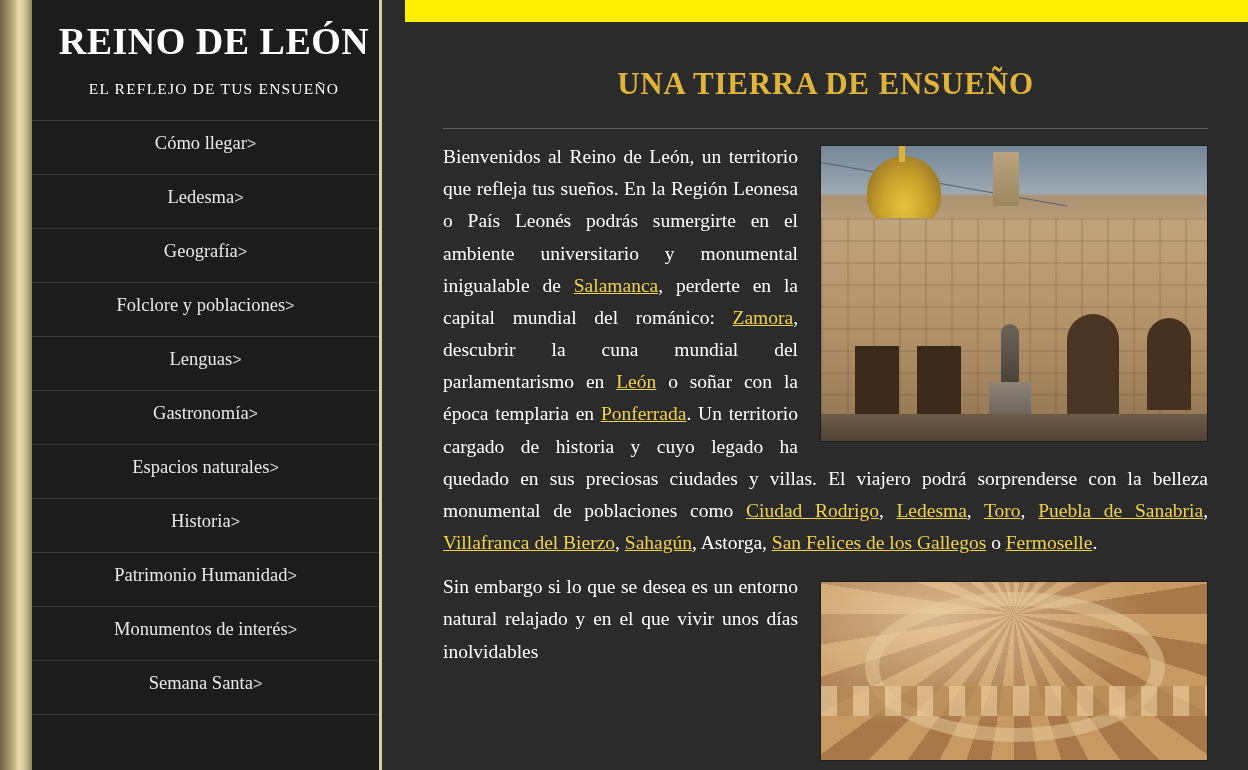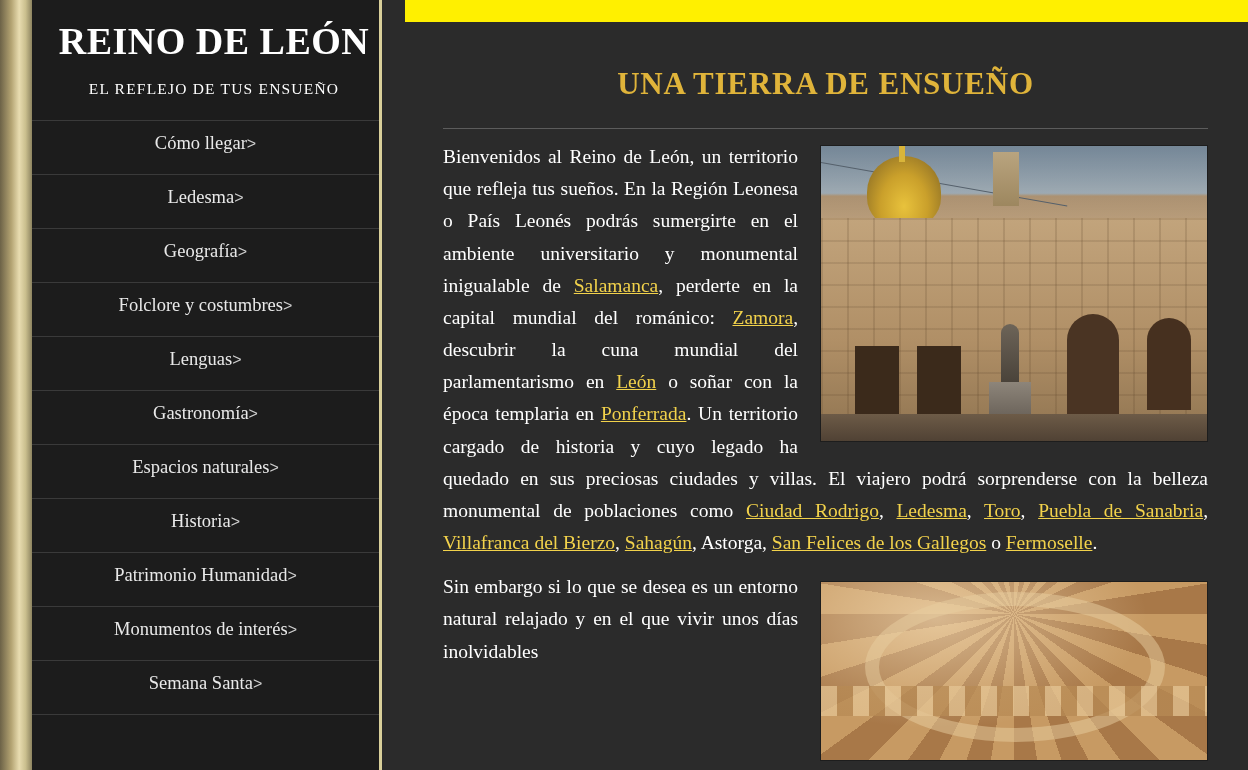--- a/index.html
+++ b/index.html
@@ -262,21 +262,21 @@
         <span class="nav-label">Ledesma</span>
         <span class="nav-caret">&gt;</span>
       </div>
 
       <div class="nav-item">
         <span class="nav-label">Geografía</span>
         <span class="nav-caret">&gt;</span>
       </div>
 
       <div class="nav-item">
-        <span class="nav-label">Folclore y costumbres</span>
+        <span class="nav-label">Folclore y poblaciones</span>
         <span class="nav-caret">&gt;</span>
       </div>
 
       <div class="nav-item">
         <span class="nav-label">Lenguas</span>
         <span class="nav-caret">&gt;</span>
       </div>
 
       <div class="nav-item">
         <span class="nav-label">Gastronomía</span>

